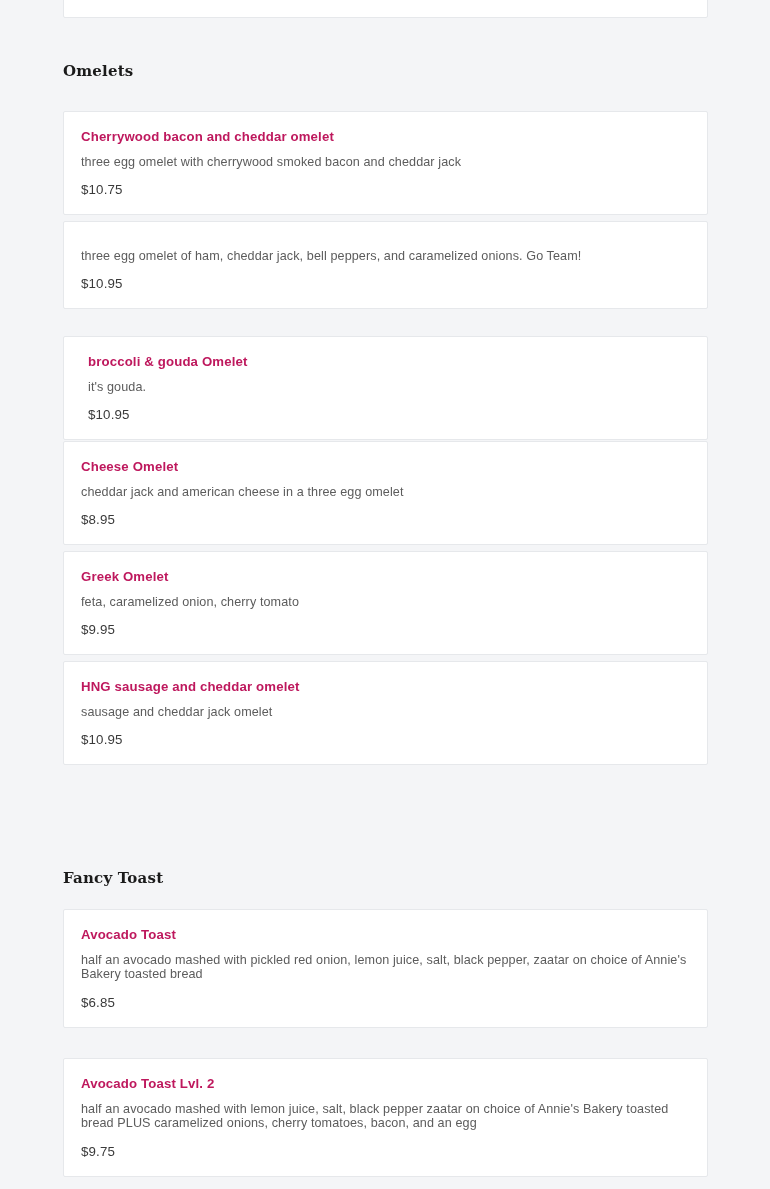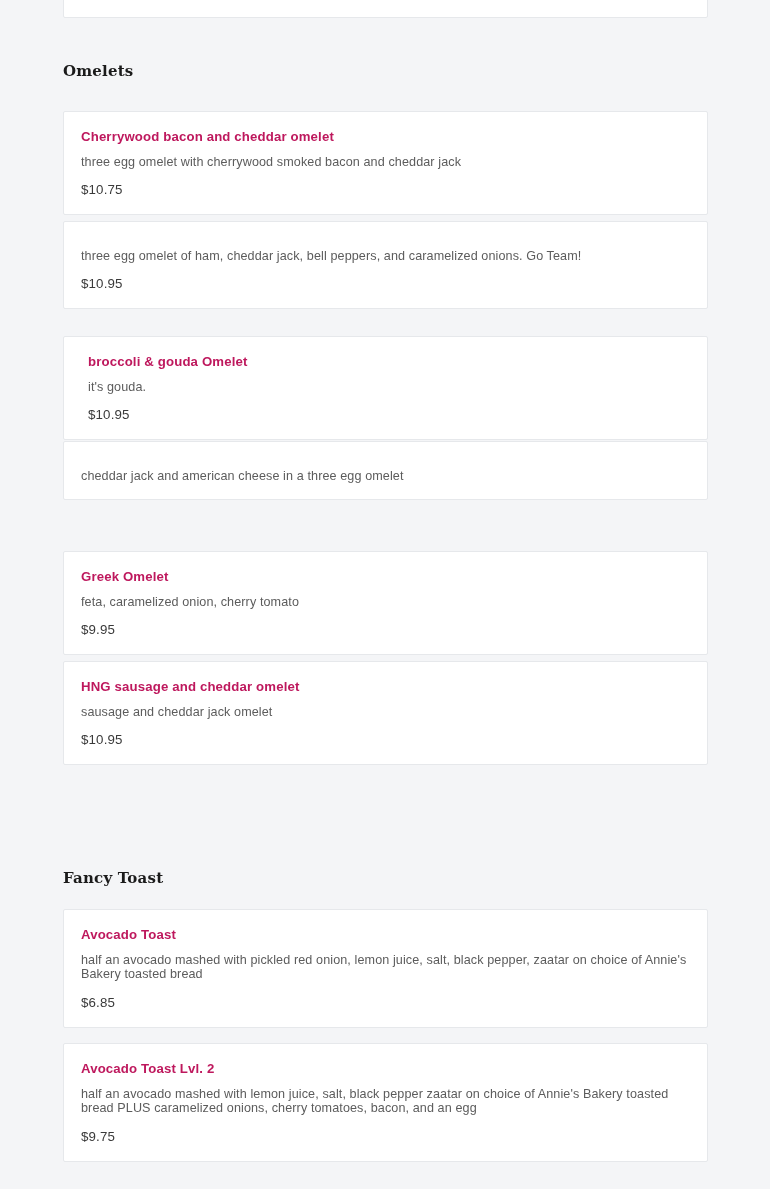--- a/index.html
+++ b/index.html
@@ -113,21 +113,23 @@
           <div class="card" style="top: 159px;">
             <div class="item-desc">three egg omelet of ham, cheddar jack, bell peppers, and caramelized onions. Go Team!</div>
             <div class="item-price">$10.95</div>
           </div>
           <div class="card" style="top: 274px; padding-left: 24px;">
             <div class="item-name">broccoli &amp; gouda Omelet</div>
             <div class="item-desc">it's gouda.</div>
             <div class="item-price">$10.95</div>
           </div>
           <div class="card" style="top: 379px;">
+            <div class="item-name">Cheese Omelet</div>
             <div class="item-desc">cheddar jack and american cheese in a three egg omelet</div>
+            <div class="item-price">$8.95</div>
           </div>
           <div class="card" style="top: 489px;">
             <div class="item-name">Greek Omelet</div>
             <div class="item-desc">feta, caramelized onion, cherry tomato</div>
             <div class="item-price">$9.95</div>
           </div>
           <div class="card" style="top: 599px;">
             <div class="item-name">HNG sausage and cheddar omelet</div>
             <div class="item-desc">sausage and cheddar jack omelet</div>
             <div class="item-price">$10.95</div>
@@ -135,21 +137,21 @@
         </div>
       </div>
       <div class="section" style="top: 869px;">
         <h2 class="section-title">Fancy Toast</h2>
         <div class="cards">
           <div class="card" style="top: 40px;">
             <div class="item-name">Avocado Toast</div>
             <div class="item-desc">half an avocado mashed with pickled red onion, lemon juice, salt, black pepper, zaatar on choice of Annie's Bakery toasted bread</div>
             <div class="item-price">$6.85</div>
           </div>
-          <div class="card" style="top: 174px;">
+          <div class="card" style="top: 189px;">
             <div class="item-name">Avocado Toast Lvl. 2</div>
             <div class="item-desc">half an avocado mashed with lemon juice, salt, black pepper zaatar on choice of Annie's Bakery toasted bread PLUS caramelized onions, cherry tomatoes, bacon, and an egg</div>
             <div class="item-price">$9.75</div>
           </div>
         </div>
       </div>
     </div>
 
 </div>
 

